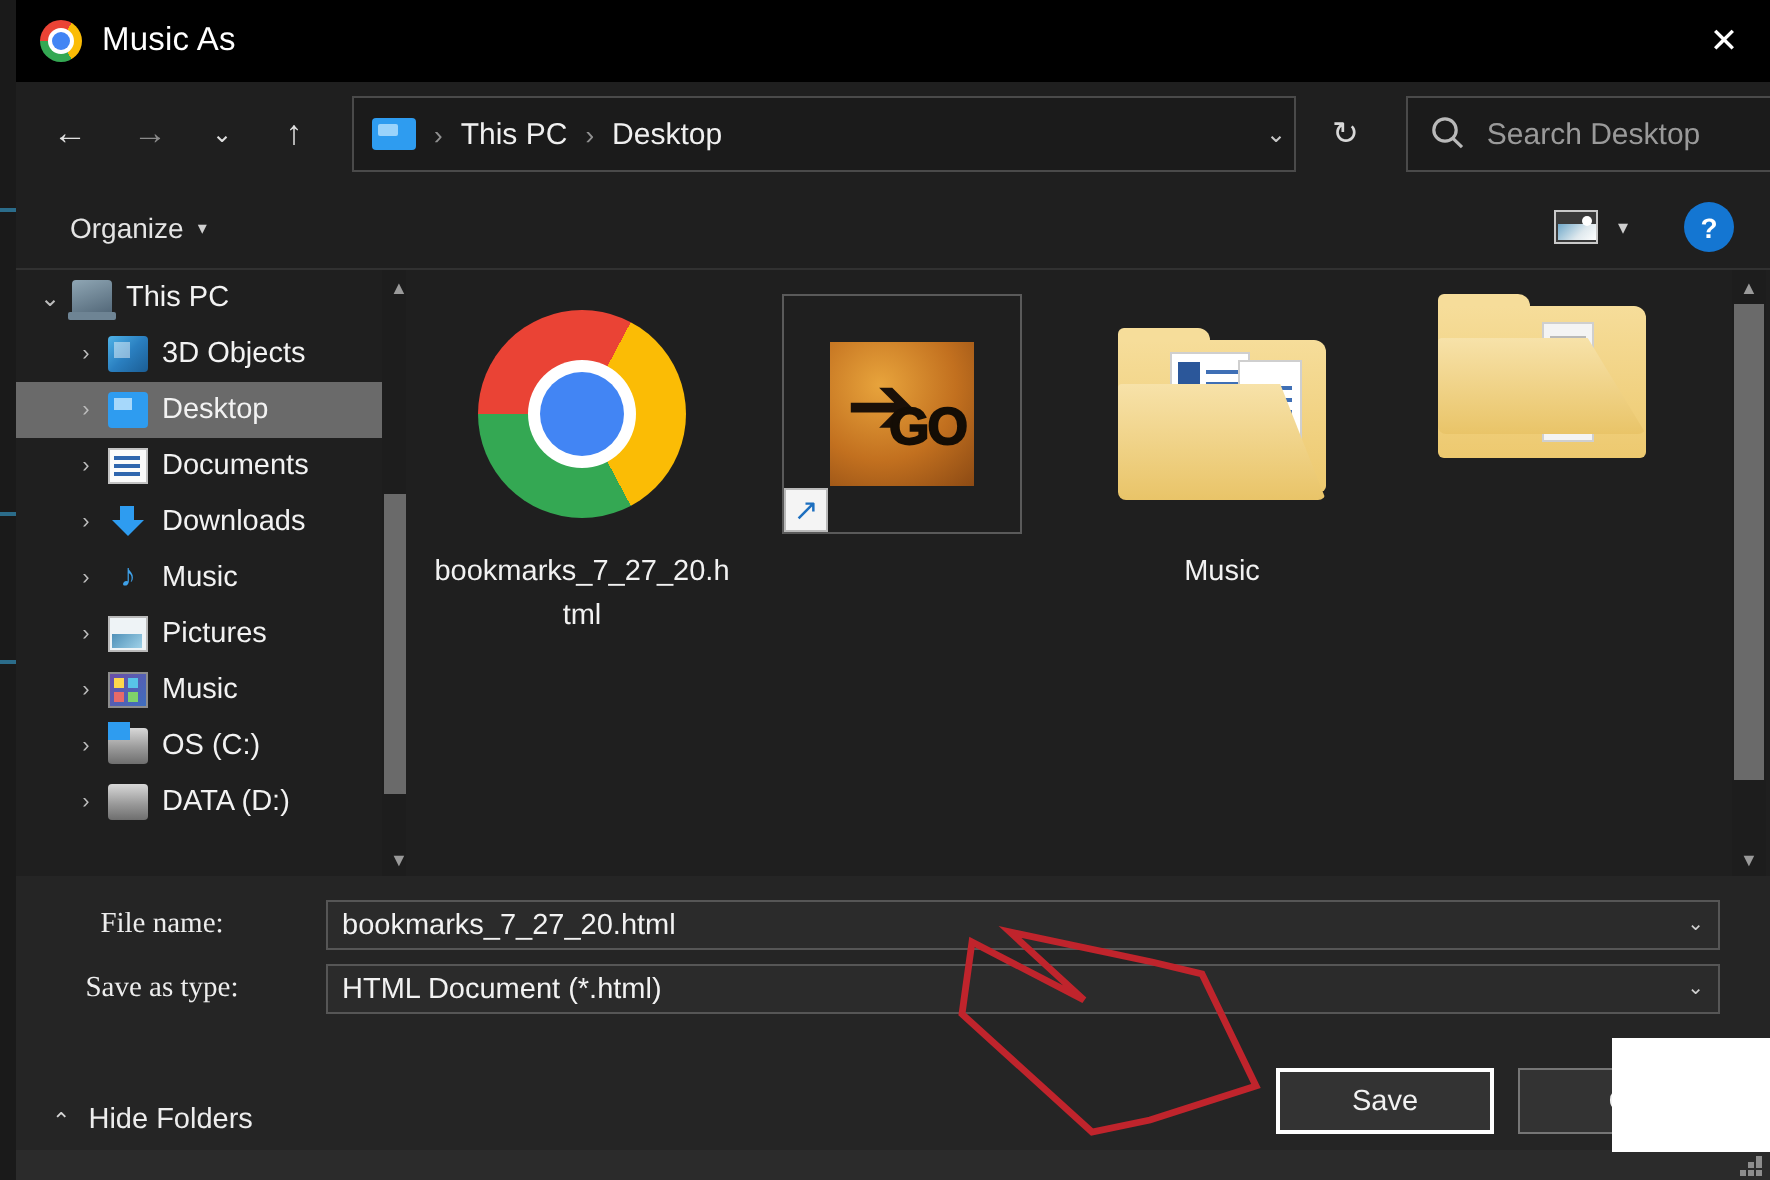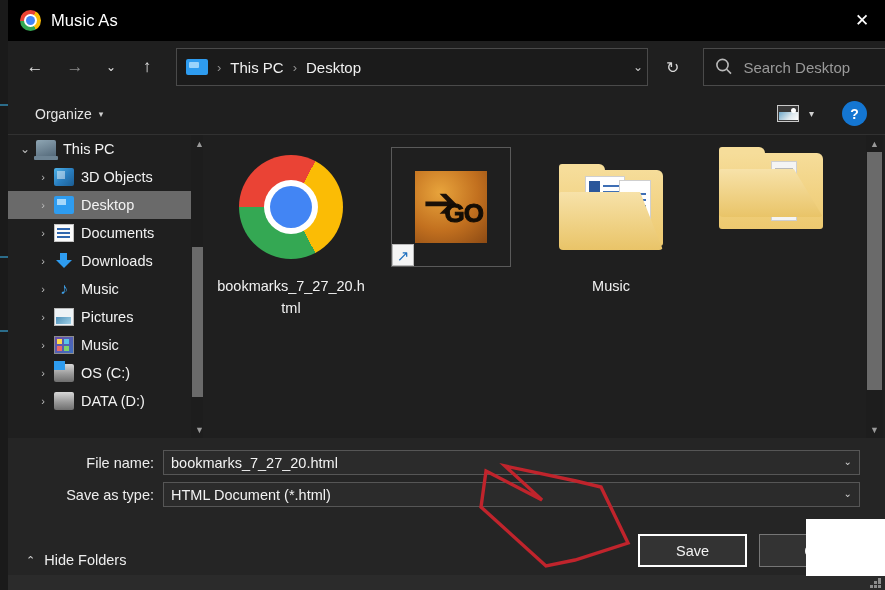--- a/index.html
+++ b/index.html
@@ -296,22 +296,23 @@
   .bottom {
     position: absolute; left: 8px; top: 438px; width: 877px; height: 152px;
     background: #252525; z-index: 3;
   }
   .formrow {
     position: absolute; left: 0; display: flex; align-items: center;
   }
   .formrow.fname { top: 12px; }
   .formrow.ftype { top: 44px; }
   .flabel {
-    width: 155px; text-align: right; font-size: 14.5px; color: #ededed;
+    width: 155px; text-align: center; font-size: 14.5px; color: #ededed;
     padding-right: 9px;
+    font-family: Liberation Serif, serif;
   }
   .finput {
     width: 697px; height: 25px; background: #2b2b2b;
     border: 1px solid #565656;
     display: flex; align-items: center; padding-left: 7px;
     font-size: 14.5px; color: #f2f2f2; position: relative;
   }
   .finput .dd {
     position: absolute; right: 7px; top: 5px; font-size: 10px; color: #d2d2d2;
   }

